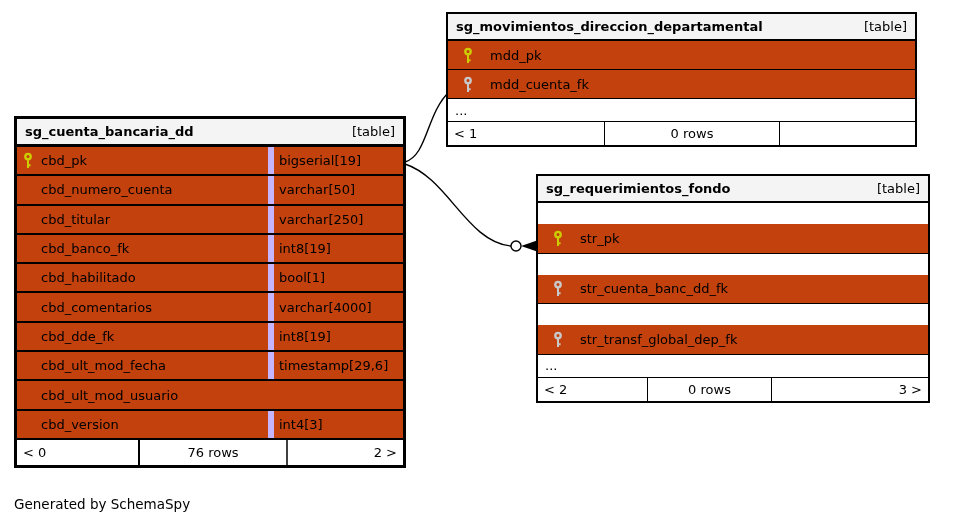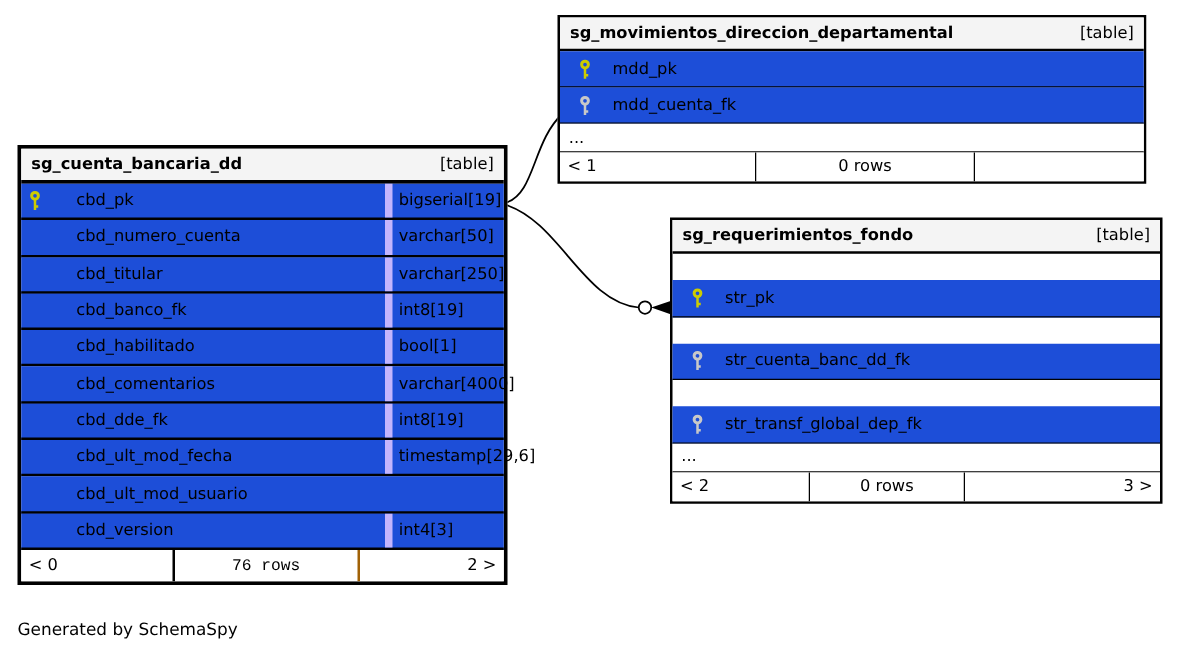--- a/index.html
+++ b/index.html
@@ -13,39 +13,39 @@
   }
   svg.overlay{position:absolute;left:0;top:0;z-index:1;}
   .db-table{position:absolute;z-index:2;background:#fff;box-sizing:border-box;}
   .db-table .hdr{
     display:flex;justify-content:space-between;align-items:center;
     background:#f4f4f4;box-sizing:border-box;
     padding:0 8px;font-size:13px;
   }
   .db-table .hdr .tname{font-weight:bold;}
   .db-table .hdr .ttag{font-weight:normal;}
-  .row{display:grid;align-items:center;box-sizing:border-box;font-size:13px;background:#1d4ed8;}
+  .row{display:grid;align-items:center;box-sizing:border-box;font-size:13px;background:#c2410c;}
   .keycell{display:flex;align-items:center;justify-content:center;}
   .namecell{padding-left:2px;white-space:nowrap;overflow:hidden;}
   .typecell{padding-left:5px;white-space:nowrap;box-sizing:border-box;height:100%;display:flex;align-items:center;}
   .ellipsis-row{box-sizing:border-box;font-size:13px;display:flex;align-items:center;padding-left:7px;background:#fff;}
   .tfooter{display:grid;box-sizing:border-box;font-size:13px;background:#fff;}
   .tfooter div{display:flex;align-items:center;box-sizing:border-box;padding:0 6px;white-space:nowrap;}
   .tfooter .fl{justify-content:flex-start;}
   .tfooter .fc{justify-content:center;}
   .tfooter .fr{justify-content:flex-end;}
 
   
   .t-main{left:14px;top:116px;width:392px;border:3px solid #000;}
   .t-main .hdr{height:28px;border-bottom:3px solid #000;}
-  .t-main .row{height:29.3px;grid-template-columns:22px 229px 1fr;border-bottom:2px solid #000;gap:20px;}
+  .t-main .row{height:29.3px;grid-template-columns:22px 229px 1fr;border-bottom:2px solid #000;}
   .t-main .row:last-of-type{border-bottom:2px solid #000;}
   .t-main .typecell{border-left:6px solid #c4b5fd;}
   .t-main .tfooter{height:25px;grid-template-columns:121px 150px 1fr;}
-  .t-main .tfooter .fc{border-left:2px solid #000;border-right:2px solid #a16207;font-family:Liberation Mono, monospace;}
+  .t-main .tfooter .fc{border-left:2px solid #000;border-right:2px solid #404040;}
 
   
   .t-rel{border:2px solid #000;}
   .t-rel .hdr{height:27px;border-bottom:2px solid #000;}
   .t-rel .row{grid-template-columns:40px 1fr;border-bottom:1px solid #000;height:29px;}
   .t-rel .ellipsis-row{height:23px;border-bottom:1px solid #000;}
   .t-rel .tfooter{height:23px;}
   .t-rel .tfooter .fc{border-left:1px solid #000;border-right:1px solid #000;}
 
   .t-mov{left:446px;top:12px;width:471px;}

